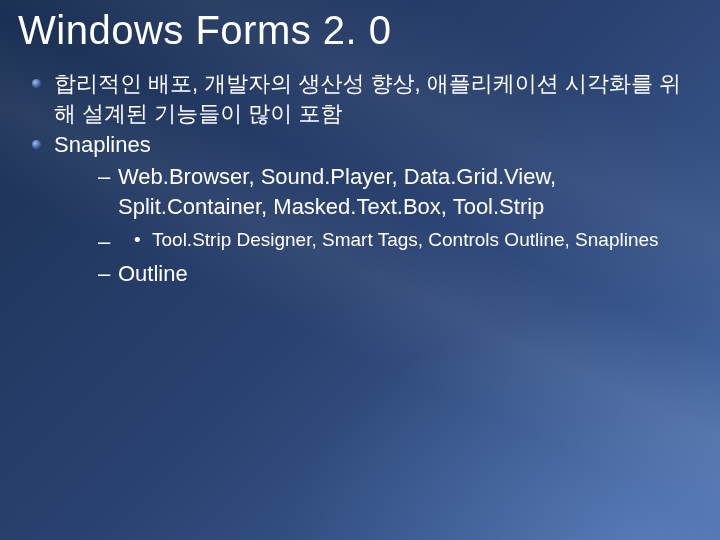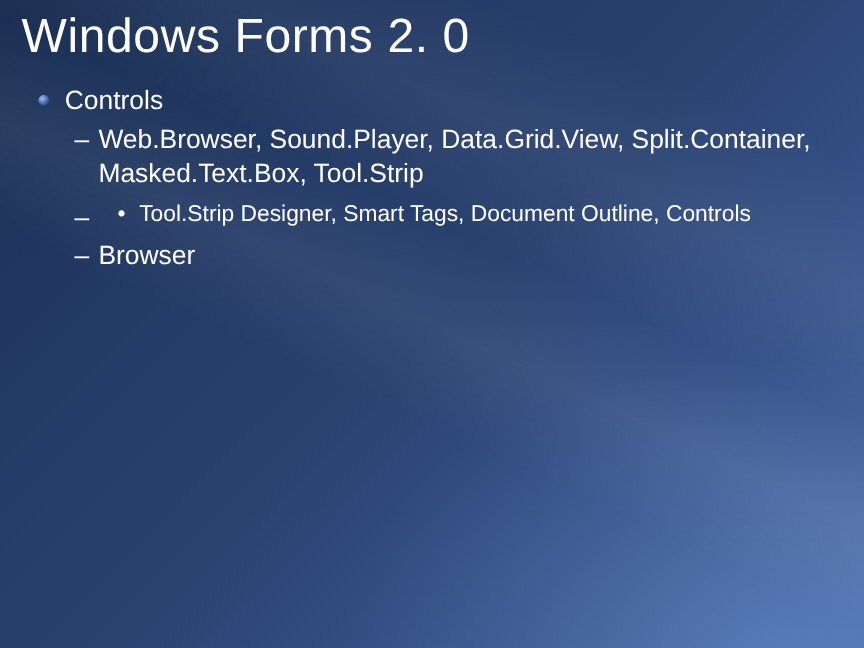--- a/index.html
+++ b/index.html
@@ -59,20 +59,21 @@
   }
   ul.dash {
     list-style: none;
     margin: 2px 0 0 0;
     padding: 0 0 0 28px;
     font-size: 22px;
   }
   ul.dash > li {
     position: relative;
     margin-bottom: 2px;
+    margin-left: 36px;
   }
   ul.dash > li::before {
     content: "–";
     position: absolute;
     left: -20px;
     top: 0;
     color: #ffffff;
   }
   ul.dot {
     list-style: none;
@@ -91,27 +92,28 @@
     top: 0;
     color: #ffffff;
   }
 </style>
 </head>
 <body>
 
 <h1>Windows Forms 2. 0</h1>
 
 <ul class="top">
+  <li>합리적인 배포, 개발자의 생산성 향상, 애플리케이션 시각화를 위해 설계된 기능들이 많이 포함</li>
   <li>
-    <span>Controls</span>
+    <span>Snaplines</span>
     <ul class="dash">
       <li>Web.Browser, Sound.Player, Data.Grid.View, Split.Container, Masked.Text.Box, Tool.Strip</li>
       <li>
         <ul class="dot">
-          <li>Tool.Strip Designer, Smart Tags, Document Outline, Controls</li>
+          <li>Tool.Strip Designer, Smart Tags, Controls Outline, Snaplines</li>
         </ul>
       </li>
       <li>
-        <span>Browser</span>
+        <span>Outline</span>
       </li>
     </ul>
   </li>
 </ul>
 
 </body></html>

